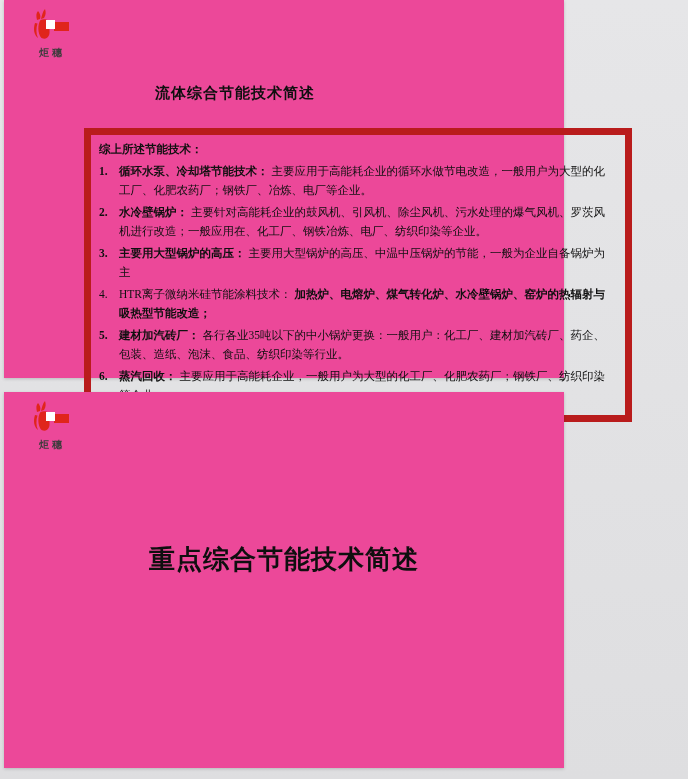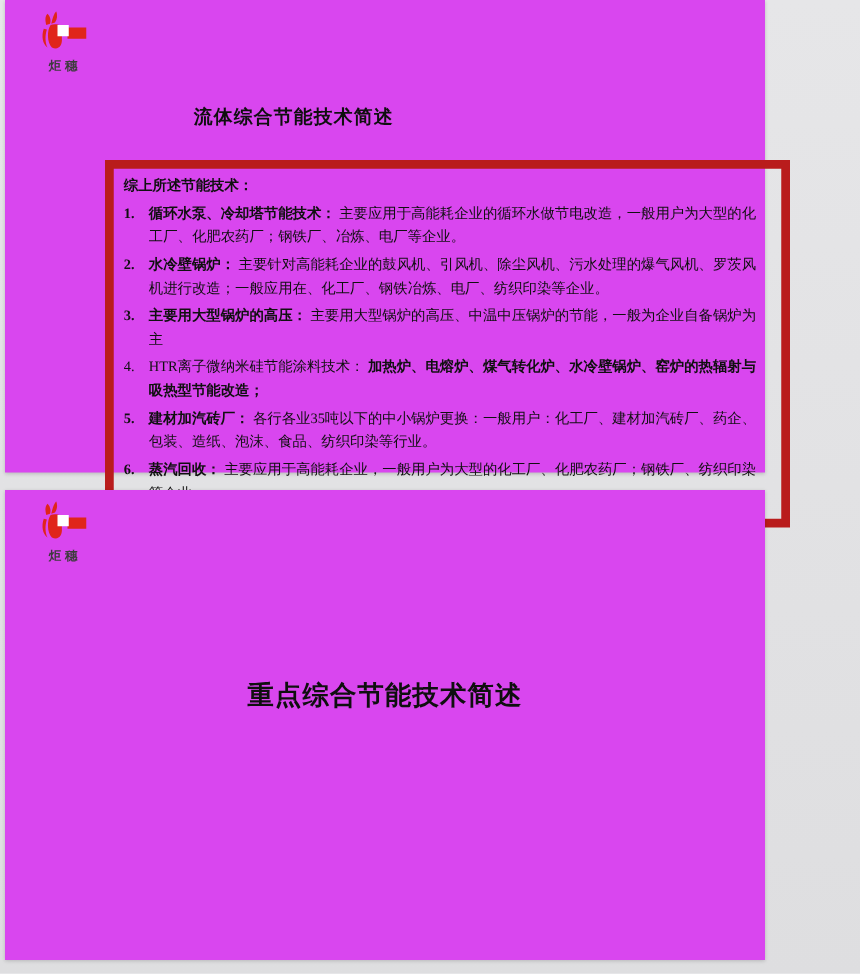--- a/index.html
+++ b/index.html
@@ -6,22 +6,22 @@
   body {
     width: 688px;
     height: 779px;
     background: linear-gradient(#e6e6e8, #dedee0);
     font-family: "Liberation Serif", serif;
     overflow: hidden;
   }
   .page { padding: 0 4px; }
   .slide {
     position: relative;
-    width: 608px;
-    background: #d946ef;
+    width: 560px;
+    background: #ec4899;
     box-shadow: 0 1px 3px rgba(0,0,0,0.18);
     box-sizing: border-box;
   }
   .slide1 { height: 378px; }
   .gap { height: 14px; }
   .slide2 { height: 376px; }
 
   
   .logo {
     position: absolute;
@@ -82,21 +82,21 @@
   .item.alt .body { font-weight: 700; }
 
   
   .slide2-title {
     position: absolute;
     top: 150px;
     left: 0;
     width: 100%;
     margin: 0;
     text-align: center;
-    font-size: 21px;
+    font-size: 26px;
     font-weight: 700;
     color: #0f0f0f;
     letter-spacing: 1px;
   }
 </style>
 </head>
 <body>
 
 <div class="page">
 

